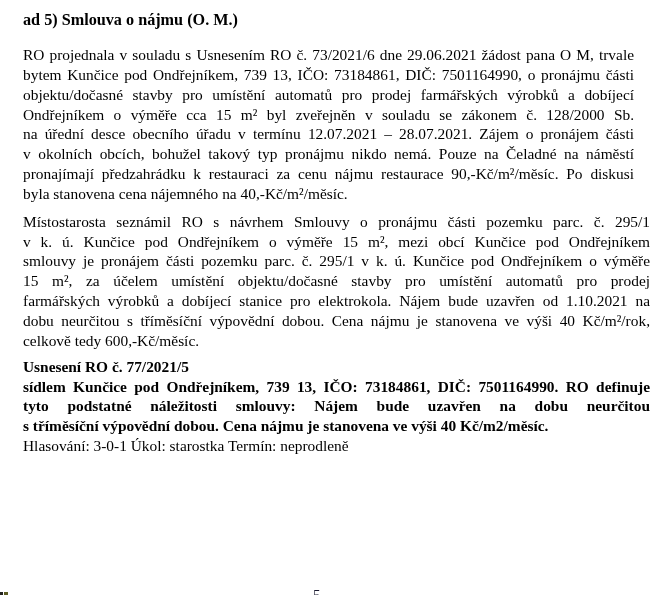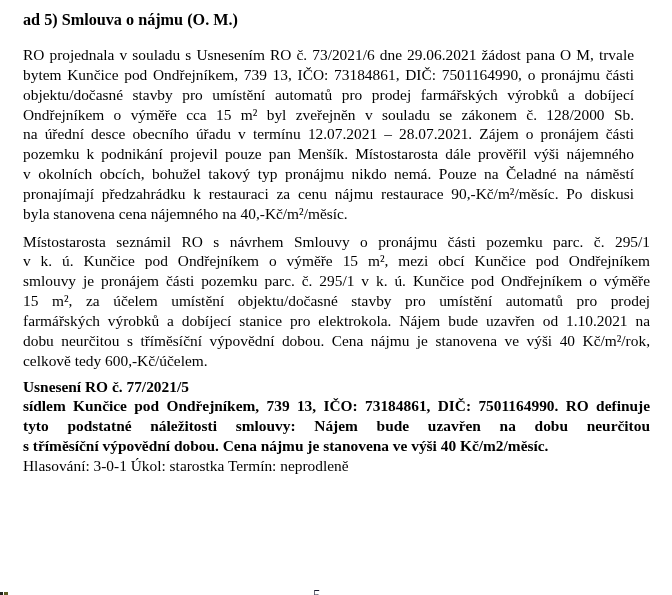--- a/index.html
+++ b/index.html
@@ -78,34 +78,33 @@
   <div class="content">
 
     <div class="heading">ad 5) Smlouva o nájmu (O. M.)</div>
 
     <div class="para just">
         <div class="line">RO projednala v souladu s Usnesením RO č. 73/2021/6 dne 29.06.2021 žádost pana O M, trvale</div>
         <div class="line">bytem Kunčice pod Ondřejníkem, 739 13, IČO: 73184861, DIČ: 7501164990, o pronájmu části</div>
         <div class="line">objektu/dočasné stavby pro umístění automatů pro prodej farmářských výrobků a dobíjecí</div>
         <div class="line">Ondřejníkem o výměře cca 15 m² byl zveřejněn v souladu se zákonem č. 128/2000 Sb.</div>
         <div class="line">na úřední desce obecního úřadu v termínu 12.07.2021 – 28.07.2021. Zájem o pronájem části</div>
-        <div class="line">pozemku k podnikání projevil pouze pan Menšík. Místostarosta dále prověřil výši nájemného</div>
         <div class="line">v okolních obcích, bohužel takový typ pronájmu nikdo nemá. Pouze na Čeladné na náměstí</div>
         <div class="line">pronajímají předzahrádku k restauraci za cenu nájmu restaurace 90,-Kč/m²/měsíc. Po diskusi</div>
         <div class="line last">byla stanovena cena nájemného na 40,-Kč/m²/měsíc.</div>
       </div>
 
     <div class="para-tight just">
         <div class="line">Místostarosta seznámil RO s návrhem Smlouvy o pronájmu části pozemku parc. č. 295/1</div>
         <div class="line">v k. ú. Kunčice pod Ondřejníkem o výměře 15 m², mezi obcí Kunčice pod Ondřejníkem</div>
         <div class="line">smlouvy je pronájem části pozemku parc. č. 295/1 v k. ú. Kunčice pod Ondřejníkem o výměře</div>
         <div class="line">15 m², za účelem umístění objektu/dočasné stavby pro umístění automatů pro prodej</div>
         <div class="line">farmářských výrobků a dobíjecí stanice pro elektrokola.  Nájem bude uzavřen od 1.10.2021 na</div>
         <div class="line">dobu neurčitou s tříměsíční výpovědní dobou. Cena nájmu je stanovena ve výši 40 Kč/m²/rok,</div>
-        <div class="line last">celkově tedy 600,-Kč/účelem.</div>
+        <div class="line last">celkově tedy 600,-Kč/měsíc.</div>
       </div>
 
     <div>
       <div class="resolution-title">Usnesení RO č. 77/2021/5</div>
       <div class="just bold-lines">
           <div class="line">sídlem Kunčice pod Ondřejníkem, 739 13, IČO: 73184861, DIČ: 7501164990. RO definuje</div>
           <div class="line">tyto podstatné náležitosti smlouvy: Nájem bude uzavřen na dobu neurčitou</div>
           <div class="line last">s tříměsíční výpovědní dobou. Cena nájmu je stanovena ve výši 40 Kč/m2/měsíc.</div>
         </div>
       <div class="voting-line">Hlasování: 3-0-1 Úkol: starostka Termín: neprodleně</div>

